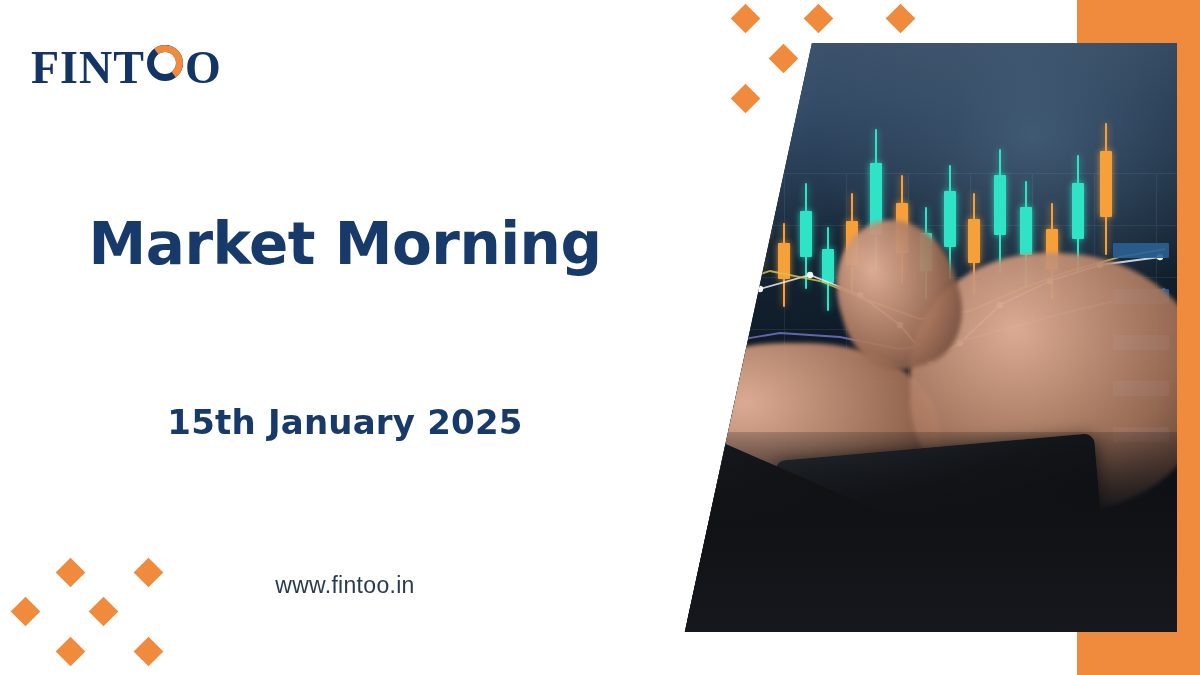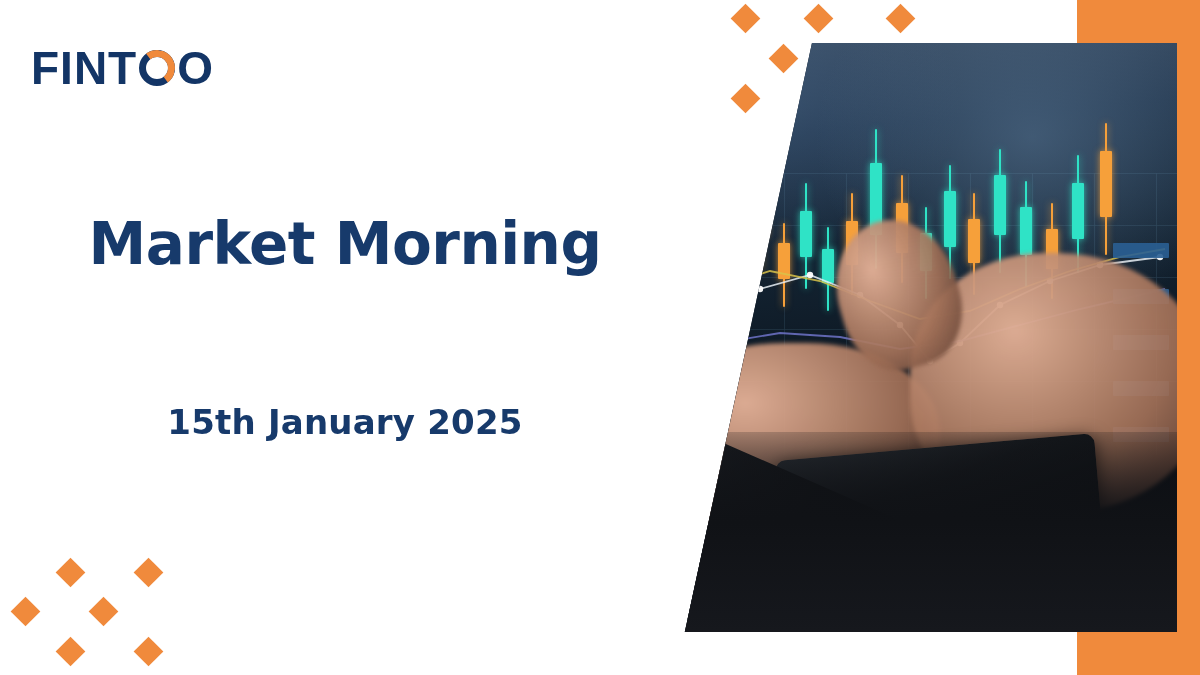--- a/index.html
+++ b/index.html
@@ -23,23 +23,22 @@
     left:31px; top:42px;
     display:flex; align-items:center;
     height:52px;
   }
   .logo-text {
     font-size:46px;
     font-weight:700;
     letter-spacing:1px;
     color:#133566;
     line-height:1;
-    font-family:Liberation Sans, sans-serif;
+    font-family:Liberation Serif, serif;
     display:flex;
-    align-items:center;
   }
   .logo-o-wrap {
     position:relative;
     display:inline-block;
     width:36px; height:36px;
     margin:0 2px;
     vertical-align:middle;
   }
   .logo-o-ring {
     position:absolute; inset:0;
@@ -297,14 +296,15 @@
       <span>O</span>
     </span>
   </div>
 
   <div class="headline">
     <span class="line">Market Morning</span>
   </div>
 
   <div class="date">15th January 2025</div>
 
+  <div class="website">www.fintoo.in</div>
 
 </div>
 
 </body></html>

